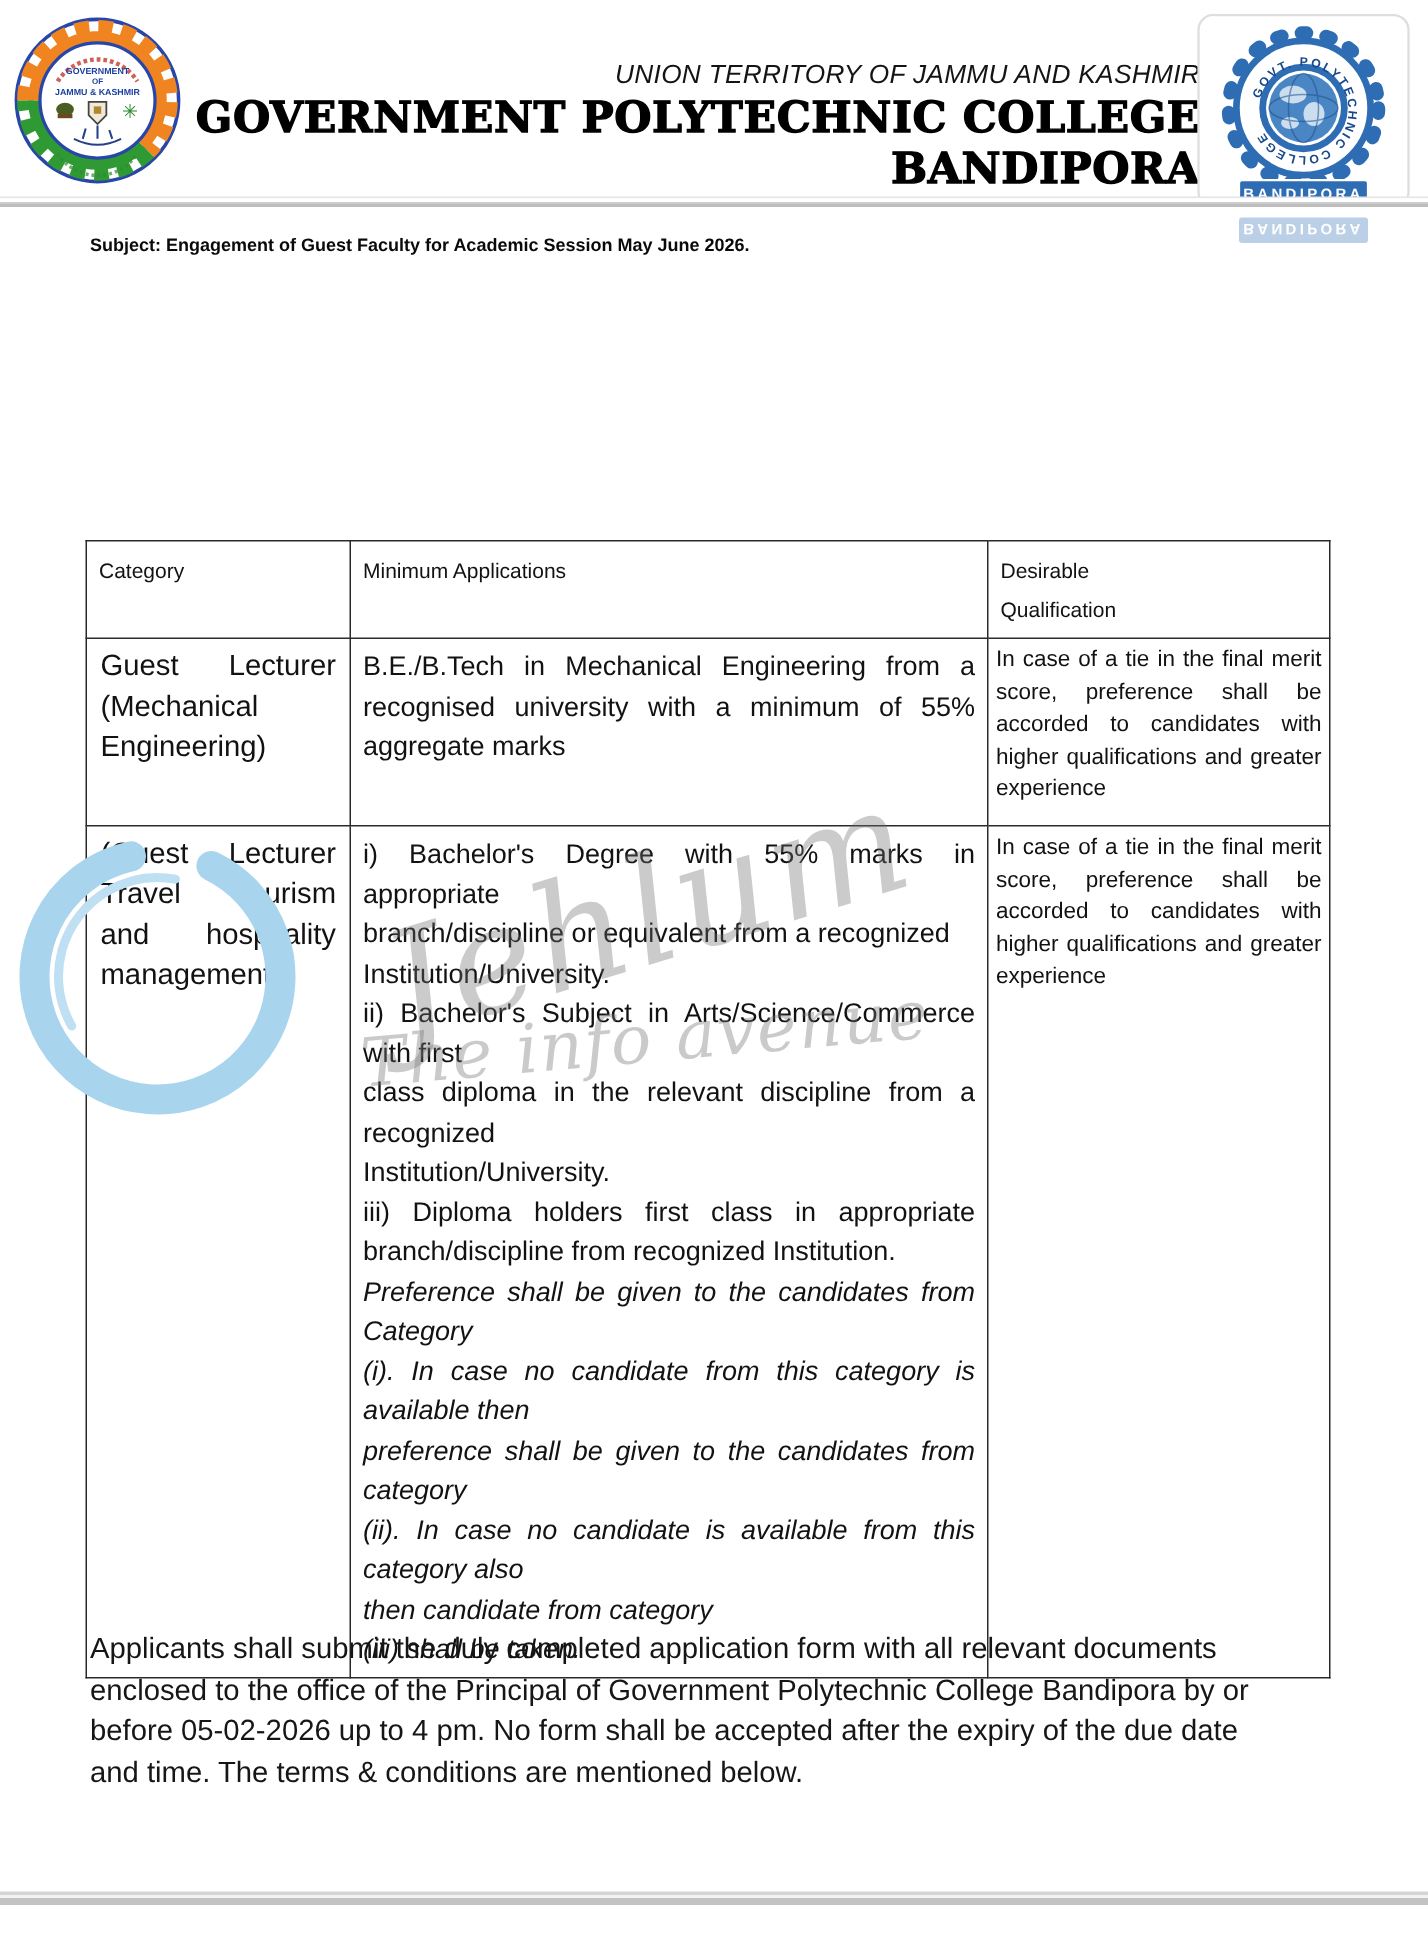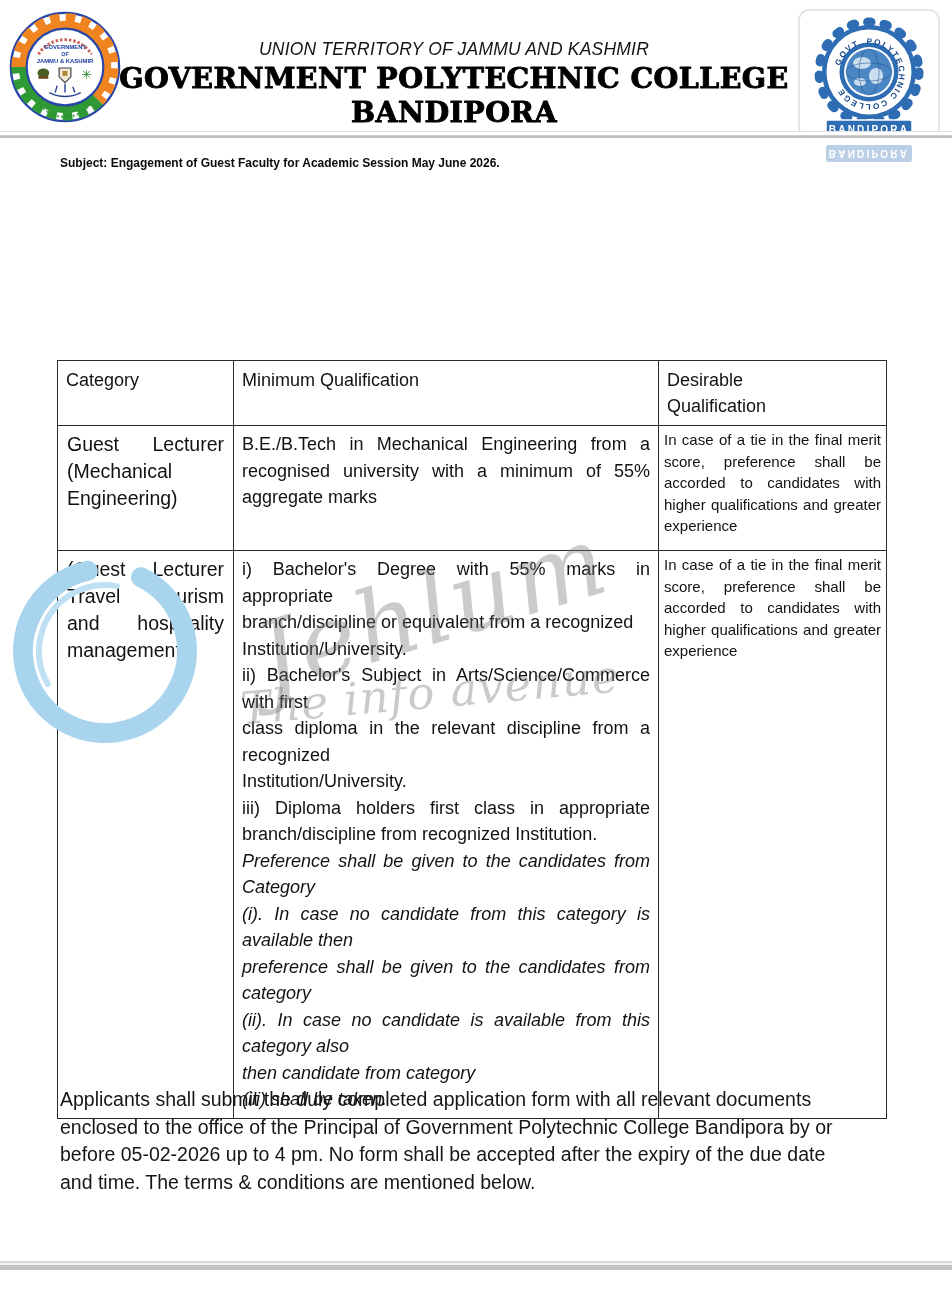--- a/index.html
+++ b/index.html
@@ -1,21 +1,21 @@
 <!DOCTYPE html>
 <html><head>
 <meta charset="utf-8">
 <style>
   html,body{margin:0;padding:0;background:#ffffff;}
   .page{position:relative;width:952px;height:1304px;background:#fff;overflow:hidden;
         font-family:"Liberation Sans",sans-serif;color:#121212;}
 
   
   .logo-left{position:absolute;left:6px;top:8px;width:118px;height:118px;}
-  .header-text{position:absolute;left:108px;top:38px;width:692px;text-align:center;}
+  .header-text{position:absolute;left:108px;top:38px;width:692px;text-align:right;}
   .hline{font-style:italic;font-size:17.5px;line-height:22px;color:#141414;font-weight:500;letter-spacing:.2px;}
   .college{margin-top:1px;font-family:"DejaVu Serif",serif;font-weight:bold;font-size:28.5px;
            letter-spacing:.4px;color:#000;-webkit-text-stroke:.9px #000;line-height:34px;}
   .logo-right{position:absolute;left:796px;top:8px;width:146px;height:160px;}
 
   
   .divider{position:absolute;left:0;width:100%;}
   .divider-top{top:131px;height:9px;
     background:linear-gradient(to bottom,#e4e4e4 0 1px,#ffffff 1px 4px,#cdcdcd 4px 5px,#bdbdbd 5px 7px,#ffffff 7px);}
   .divider-bottom{top:1261px;height:12px;
@@ -25,21 +25,21 @@
   .subject{position:absolute;left:60px;top:156px;width:845px;font-size:12px;font-weight:bold;color:#0a0a0a;}
   .notice-title{position:absolute;left:60px;top:210px;width:832px;text-align:center;
                 font-size:20px;font-weight:bold;letter-spacing:.3px;color:#0a0a0a;}
   .para{white-space:pre-line;font-size:19.5px;line-height:26.5px;color:#161616;}
   .intro{position:absolute;left:60px;top:254px;width:848px;}
   .closing{position:absolute;left:60px;top:1086px;width:850px;line-height:27.5px;}
 
   
   .doc-table{position:absolute;left:57px;top:360px;width:829px;border-collapse:collapse;table-layout:fixed;}
   .doc-table th,.doc-table td{border:1.6px solid #2b2b2b;vertical-align:top;}
-  .doc-table th{font-weight:normal;font-size:18px;text-align:left;padding:6px 8px;height:38px;
+  .doc-table th{font-weight:normal;font-size:14px;text-align:left;padding:6px 8px;height:38px;
                 white-space:pre-line;line-height:26px;}
   tr.r1{height:125px;}
   tr.r2{height:520px;}
   td.cat{font-size:19.5px;line-height:27px;text-align:justify;padding:5px 9px;}
   td.mq{font-size:18px;line-height:26.5px;text-align:justify;padding:5px 8px;}
   td.des{font-size:15px;line-height:21.5px;text-align:justify;padding:3px 5px;}
   .seg{text-align:justify;line-height:26.5px;}
   .seg.it{font-style:italic;}
 
   
@@ -123,21 +123,21 @@
 
   <table class="doc-table">
     <colgroup>
         <col style="width:176px">
         <col style="width:425px">
         <col style="width:228px">
       </colgroup>
     <thead>
       <tr>
         <th>Category</th>
-        <th>Minimum Qualification</th>
+        <th>Minimum Applications</th>
         <th>Desirable
 Qualification</th>
       </tr>
     </thead>
     <tbody>
       <tr class="r1">
         <td class="cat">Guest Lecturer (Mechanical Engineering)</td>
         <td class="mq">B.E./B.Tech in Mechanical Engineering from a recognised university with a minimum of 55% aggregate marks</td>
         <td class="des">In case of a tie in the final merit score, preference shall be accorded to candidates with higher qualifications and greater experience</td>
       </tr>

